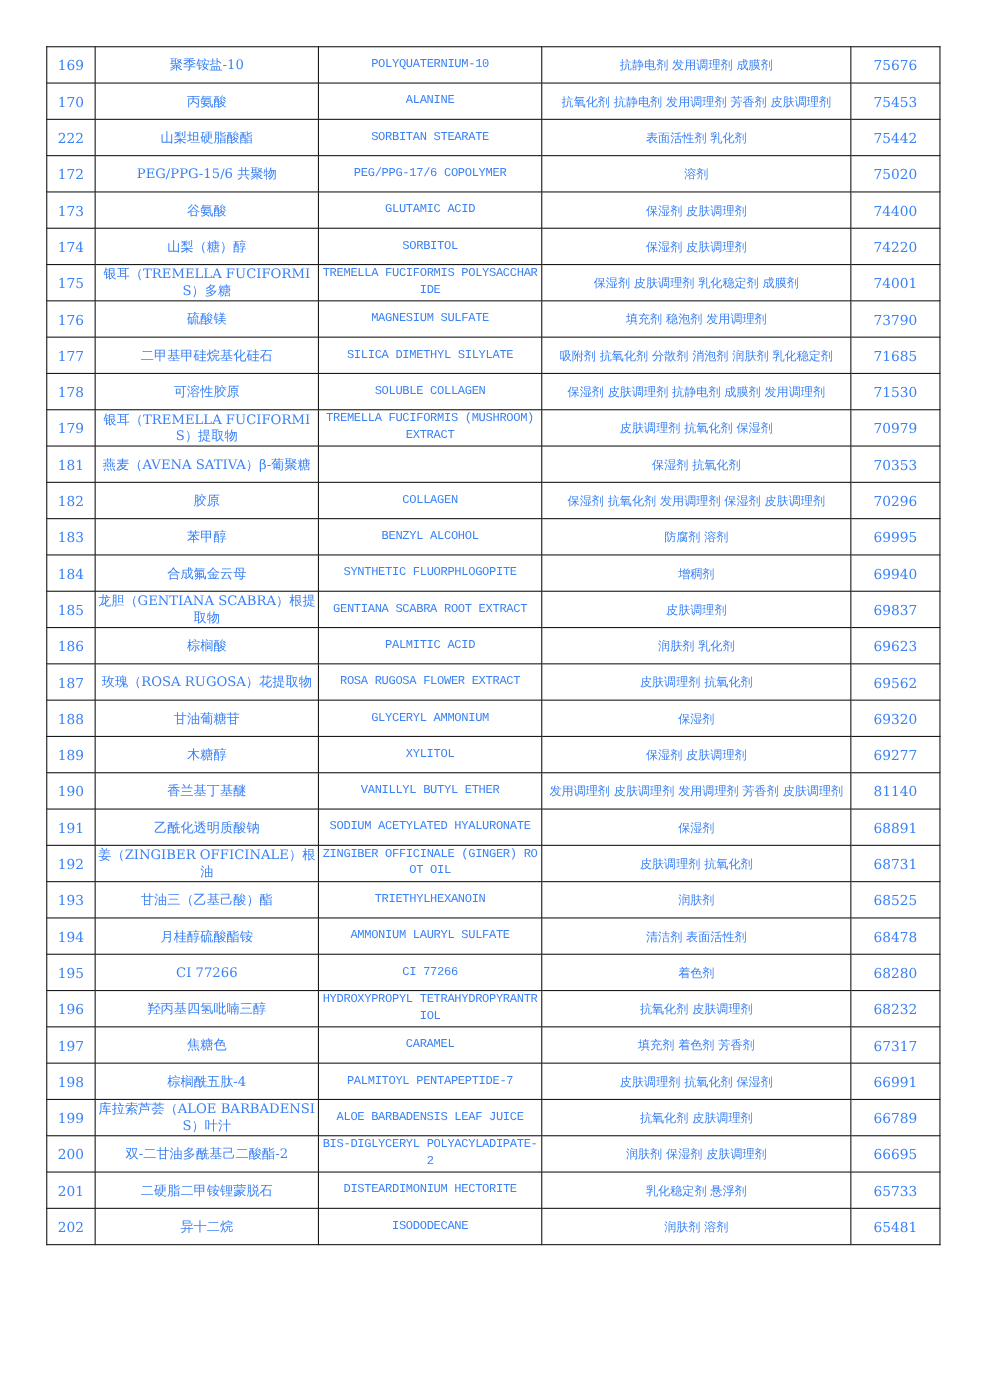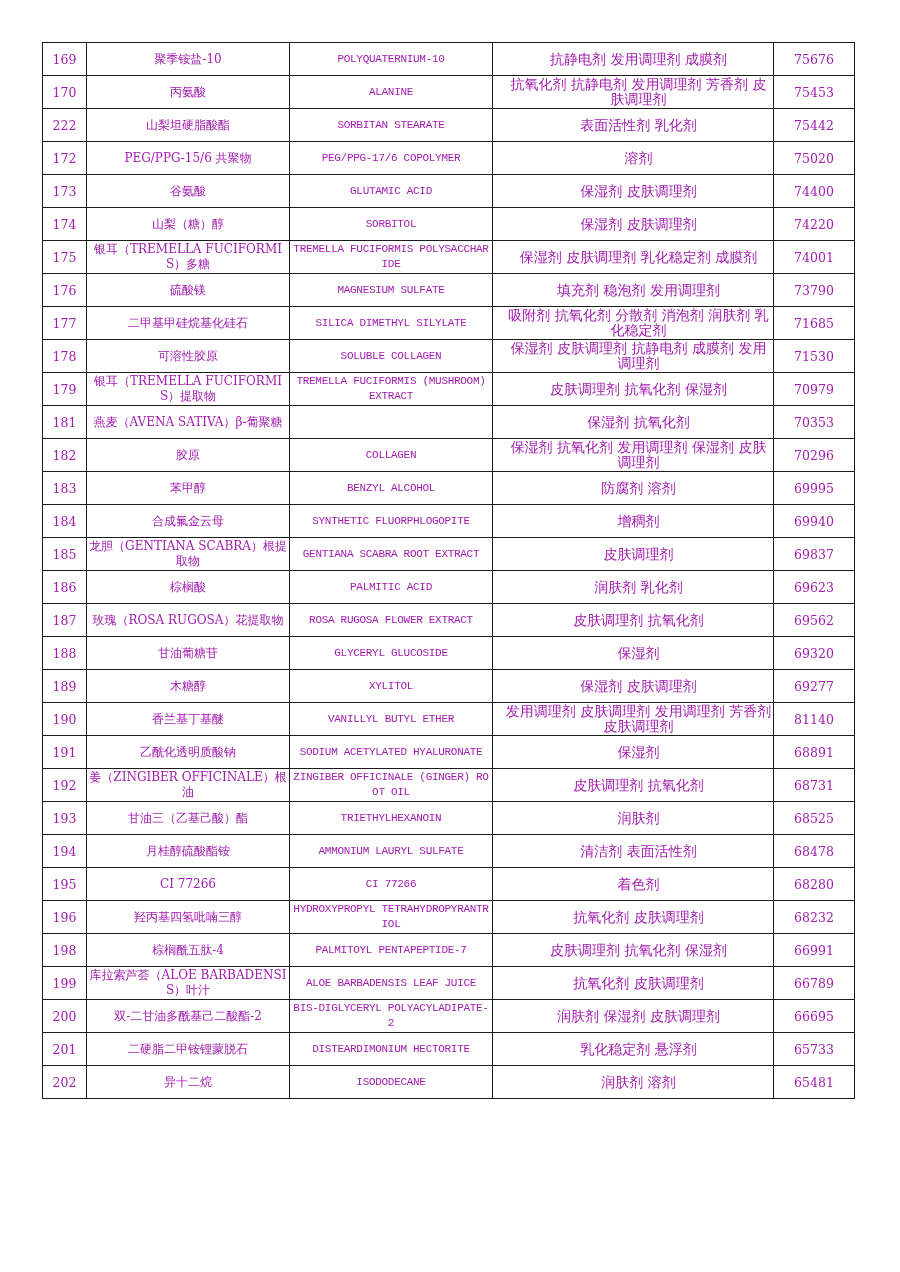--- a/index.html
+++ b/index.html
@@ -3,41 +3,41 @@
 <meta charset="utf-8">
 <style>
   html, body { margin: 0; padding: 0; background: #ffffff; }
   body { width: 900px; height: 1272px; position: relative; overflow: hidden; }
   .page { position: absolute; left: 42px; top: 42px; }
   table.ingredients {
     border-collapse: collapse;
     table-layout: fixed;
     width: 813px;
     font-family: "DejaVu Serif", "Liberation Serif", serif;
-    color: #a21caf;
+    color: #3b82f6;
   }
   table.ingredients td {
     border: 1.5px solid #1a1a1a;
     height: 32px;
     padding: 0 1px;
     text-align: center;
     vertical-align: middle;
     font-size: 12px;
     line-height: 15px;
     overflow: hidden;
     word-break: break-all;
   }
   table.ingredients td.en {
     font-family: Liberation Mono, monospace;
     font-size: 11px;
     letter-spacing: -0.3px;
     transform-origin: center;
   }
   table.ingredients td.num { font-size: 12.5px; }
-  table.ingredients td.func { font-size: 14px; padding-left: 12px; }
+  table.ingredients td.func { font-size: 11px; }
   col.c1 { width: 44px; }
   col.c2 { width: 203px; }
   col.c3 { width: 203px; }
   col.c4 { width: 281px; }
   col.c5 { width: 81px; }
 </style>
 </head>
 <body>
 
 <div class="page">
@@ -172,21 +172,21 @@
         <tr>
           <td class="num">187</td>
           <td class="cn">玫瑰（ROSA RUGOSA）花提取物</td>
           <td class="en">ROSA RUGOSA FLOWER EXTRACT</td>
           <td class="func">皮肤调理剂 抗氧化剂</td>
           <td class="num">69562</td>
         </tr>
         <tr>
           <td class="num">188</td>
           <td class="cn">甘油葡糖苷</td>
-          <td class="en">GLYCERYL GLUCOSIDE</td>
+          <td class="en">GLYCERYL AMMONIUM</td>
           <td class="func">保湿剂</td>
           <td class="num">69320</td>
         </tr>
         <tr>
           <td class="num">189</td>
           <td class="cn">木糖醇</td>
           <td class="en">XYLITOL</td>
           <td class="func">保湿剂 皮肤调理剂</td>
           <td class="num">69277</td>
         </tr>
@@ -233,20 +233,27 @@
           <td class="num">68280</td>
         </tr>
         <tr>
           <td class="num">196</td>
           <td class="cn">羟丙基四氢吡喃三醇</td>
           <td class="en">HYDROXYPROPYL TETRAHYDROPYRANTRIOL</td>
           <td class="func">抗氧化剂 皮肤调理剂</td>
           <td class="num">68232</td>
         </tr>
         <tr>
+          <td class="num">197</td>
+          <td class="cn">焦糖色</td>
+          <td class="en">CARAMEL</td>
+          <td class="func">填充剂 着色剂 芳香剂</td>
+          <td class="num">67317</td>
+        </tr>
+        <tr>
           <td class="num">198</td>
           <td class="cn">棕榈酰五肽-4</td>
           <td class="en">PALMITOYL PENTAPEPTIDE-7</td>
           <td class="func">皮肤调理剂 抗氧化剂 保湿剂</td>
           <td class="num">66991</td>
         </tr>
         <tr>
           <td class="num">199</td>
           <td class="cn">库拉索芦荟（ALOE BARBADENSIS）叶汁</td>
           <td class="en">ALOE BARBADENSIS LEAF JUICE</td>

